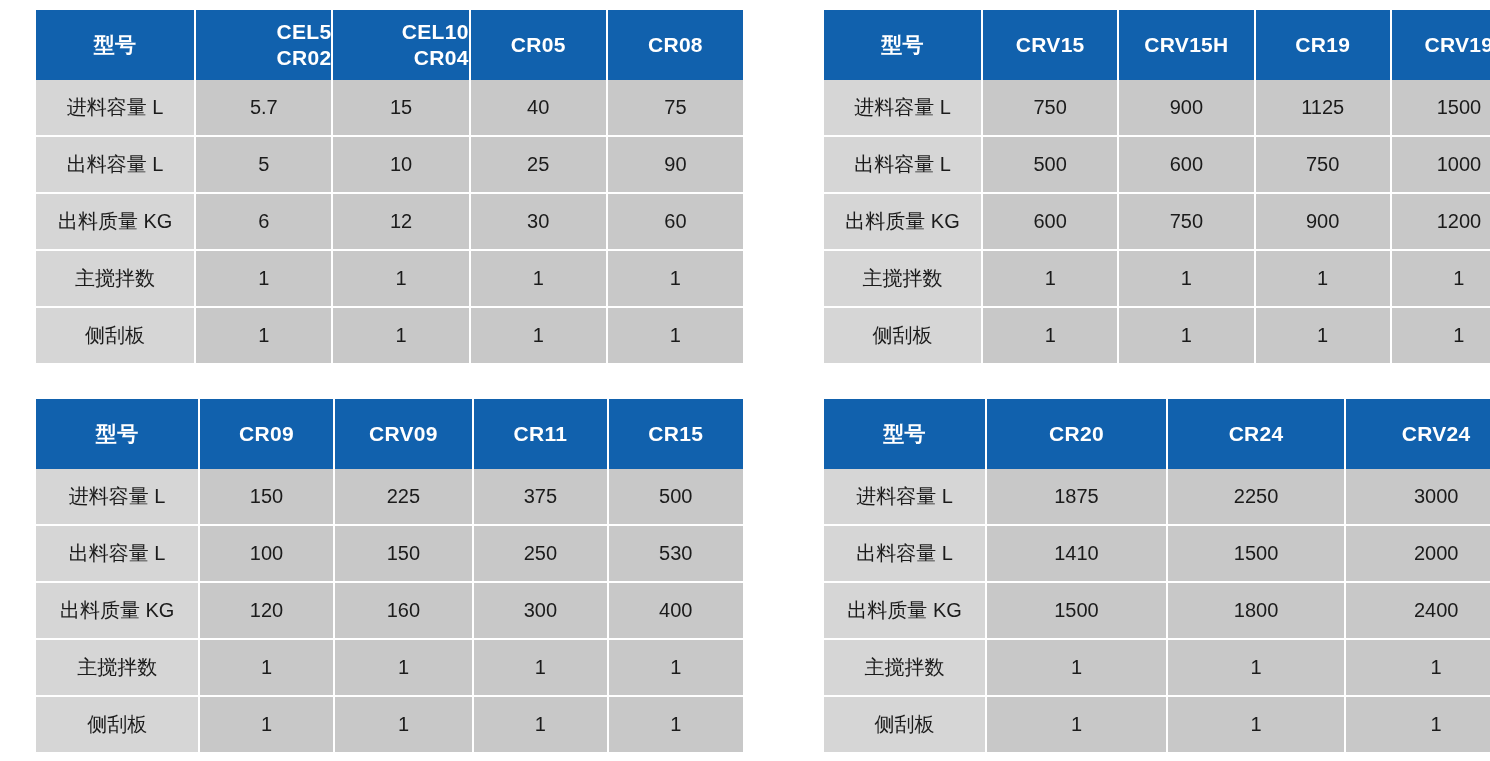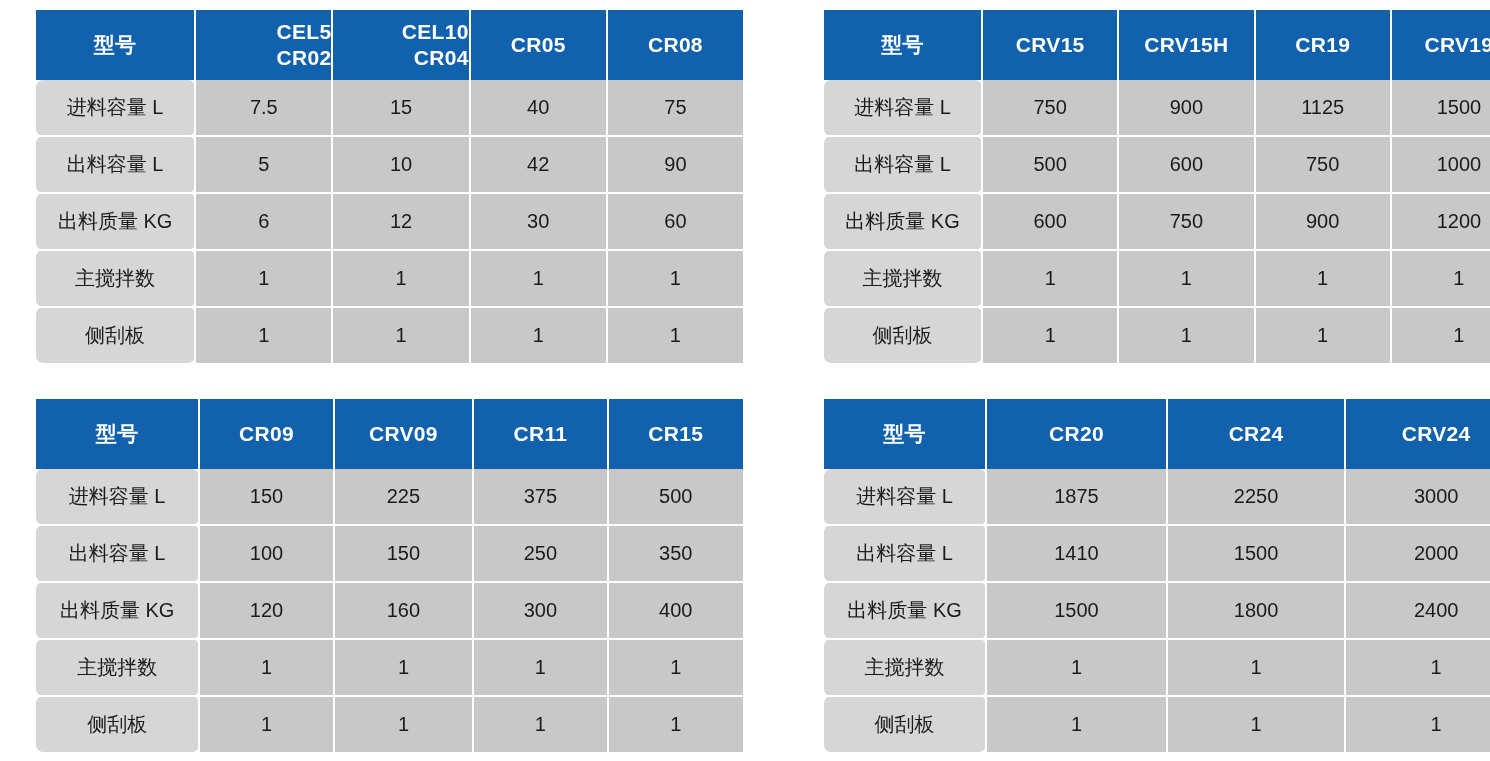--- a/index.html
+++ b/index.html
@@ -65,21 +65,20 @@
   }
   .spec-table tbody td:last-child {
     border-right: none;
   }
   .spec-table tbody tr:last-child td {
     border-bottom: none;
   }
   .spec-table tbody td.rowlabel {
     background: #d6d6d6;
     font-size: 20px;
-    border-radius: 7px;
   }
   
   .tbl-a col.c0 { width: 152px; }
   .tbl-a col.c1 { width: 131px; }
   .tbl-a col.c2 { width: 131px; }
   .tbl-a col.c3 { width: 131px; }
   .tbl-a col.c4 { width: 130px; }
 
   .tbl-b col.c0 { width: 152px; }
   .tbl-b col.c1 { width: 131px; }
@@ -131,30 +130,30 @@
               <span class="cell-two-line">CEL10</span>
               <span class="cell-two-line">CR04</span>
             </th>
             <th>CR05</th>
             <th>CR08</th>
           </tr>
         </thead>
         <tbody>
           <tr>
             <td class="rowlabel">进料容量 L</td>
-            <td>7.5</td>
+            <td>5.7</td>
             <td>15</td>
             <td>40</td>
             <td>75</td>
           </tr>
           <tr>
             <td class="rowlabel">出料容量 L</td>
             <td>5</td>
             <td>10</td>
-            <td>42</td>
+            <td>25</td>
             <td>90</td>
           </tr>
           <tr>
             <td class="rowlabel">出料质量 KG</td>
             <td>6</td>
             <td>12</td>
             <td>30</td>
             <td>60</td>
           </tr>
           <tr>
@@ -263,21 +262,21 @@
             <td>150</td>
             <td>225</td>
             <td>375</td>
             <td>500</td>
           </tr>
           <tr>
             <td class="rowlabel">出料容量 L</td>
             <td>100</td>
             <td>150</td>
             <td>250</td>
-            <td>350</td>
+            <td>530</td>
           </tr>
           <tr>
             <td class="rowlabel">出料质量 KG</td>
             <td>120</td>
             <td>160</td>
             <td>300</td>
             <td>400</td>
           </tr>
           <tr>
             <td class="rowlabel">主搅拌数</td>

